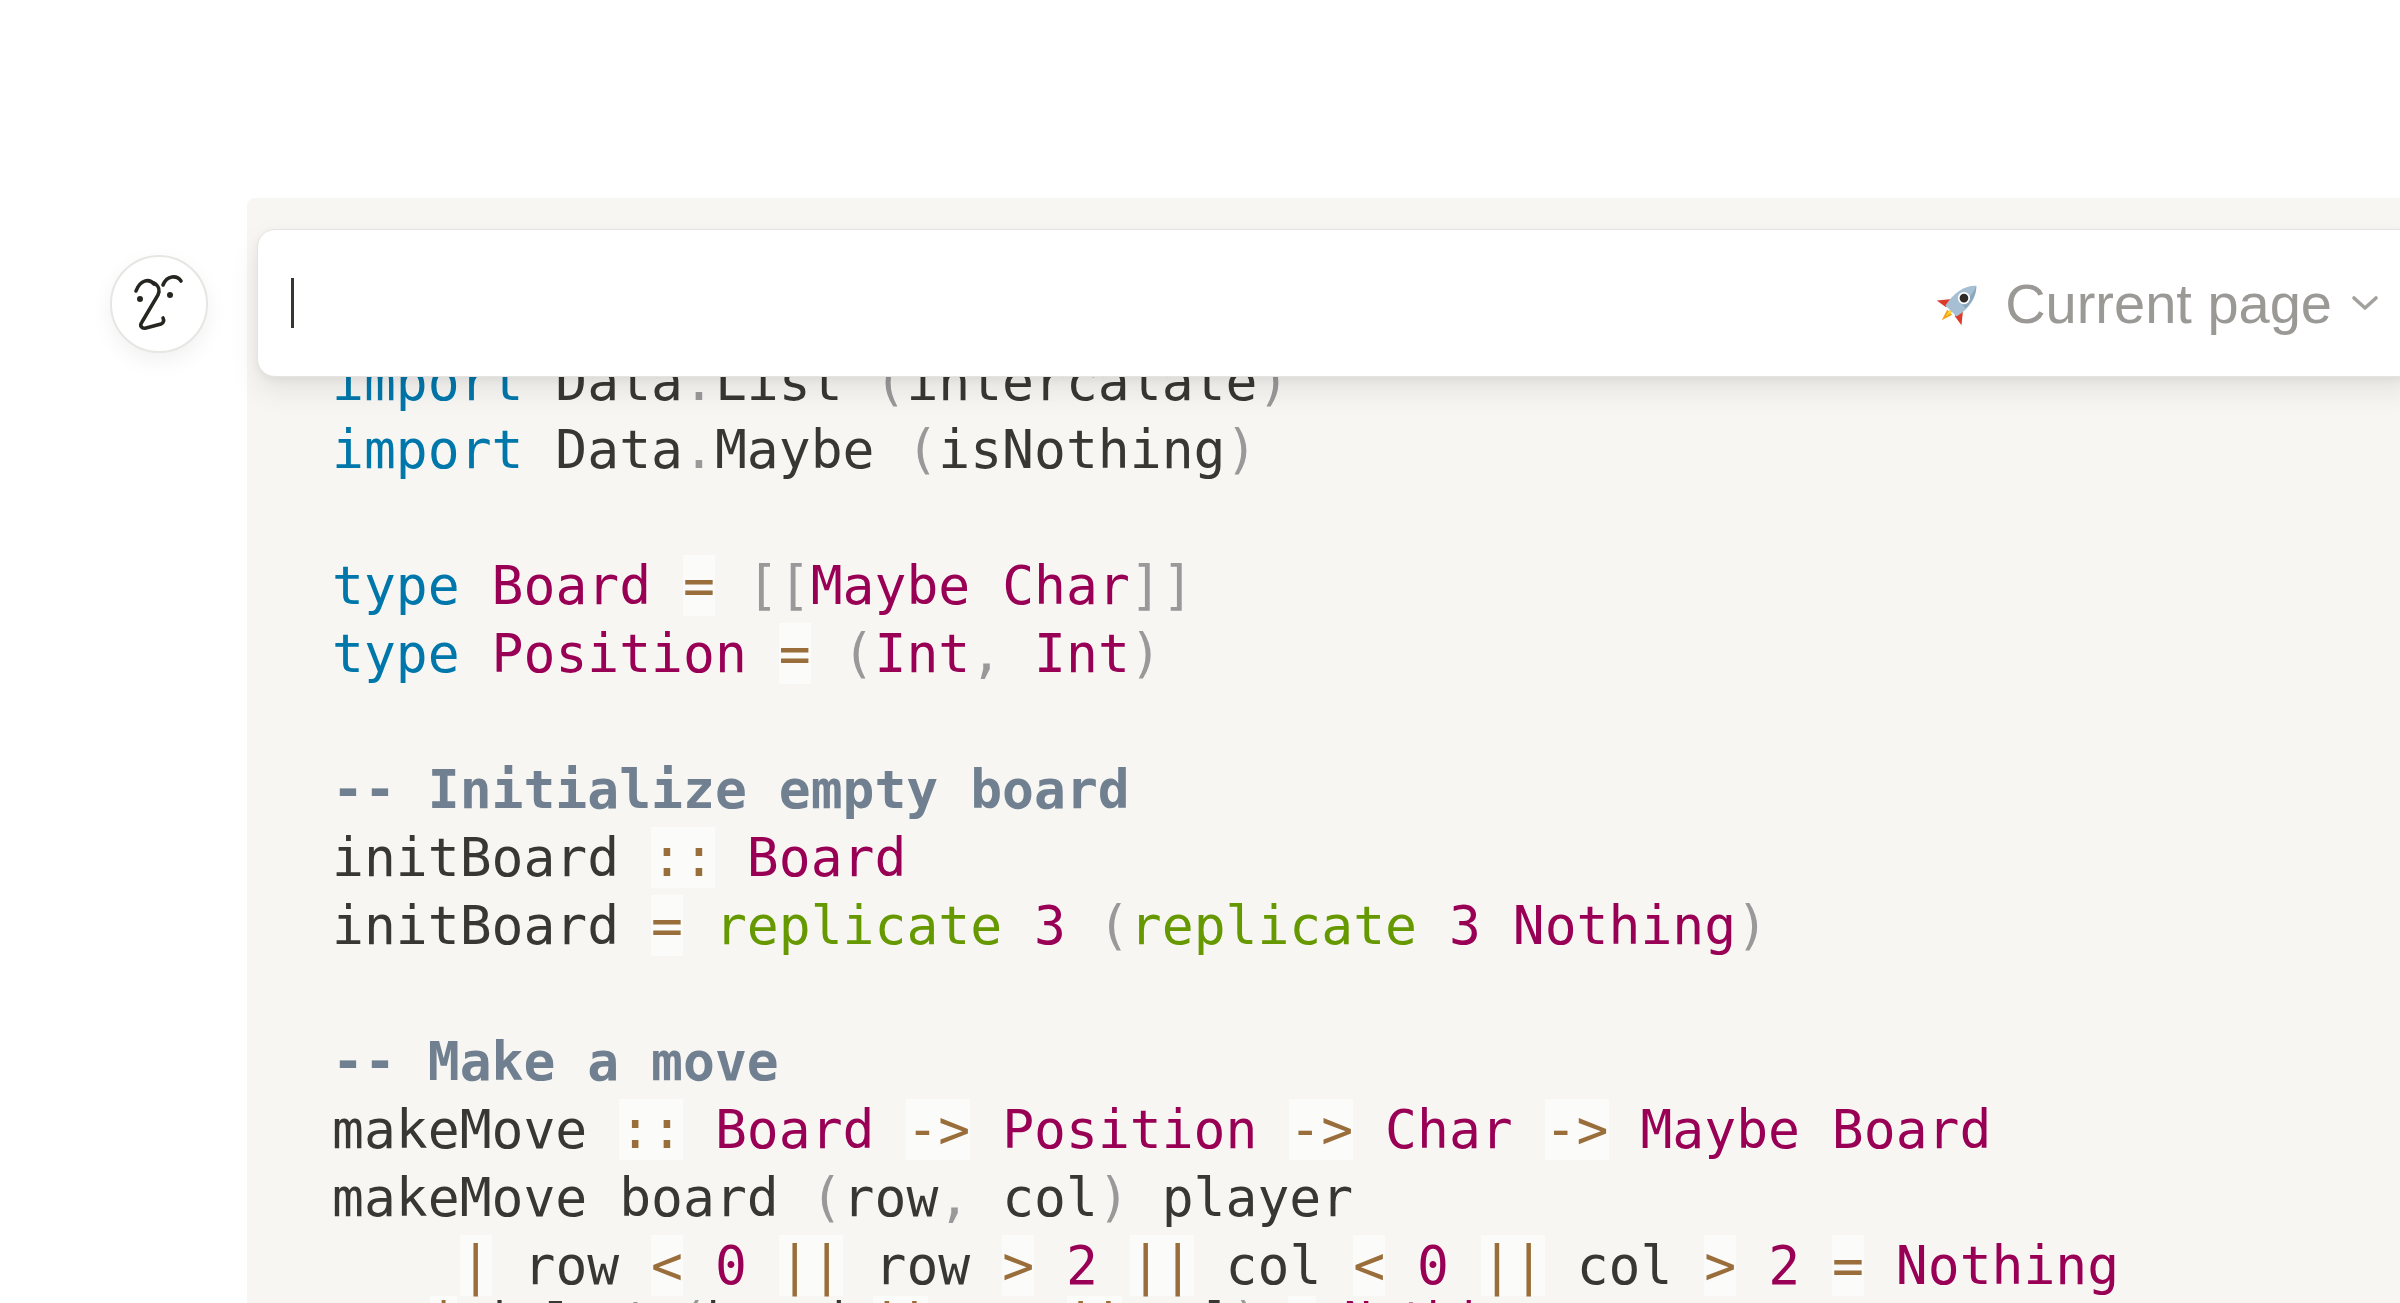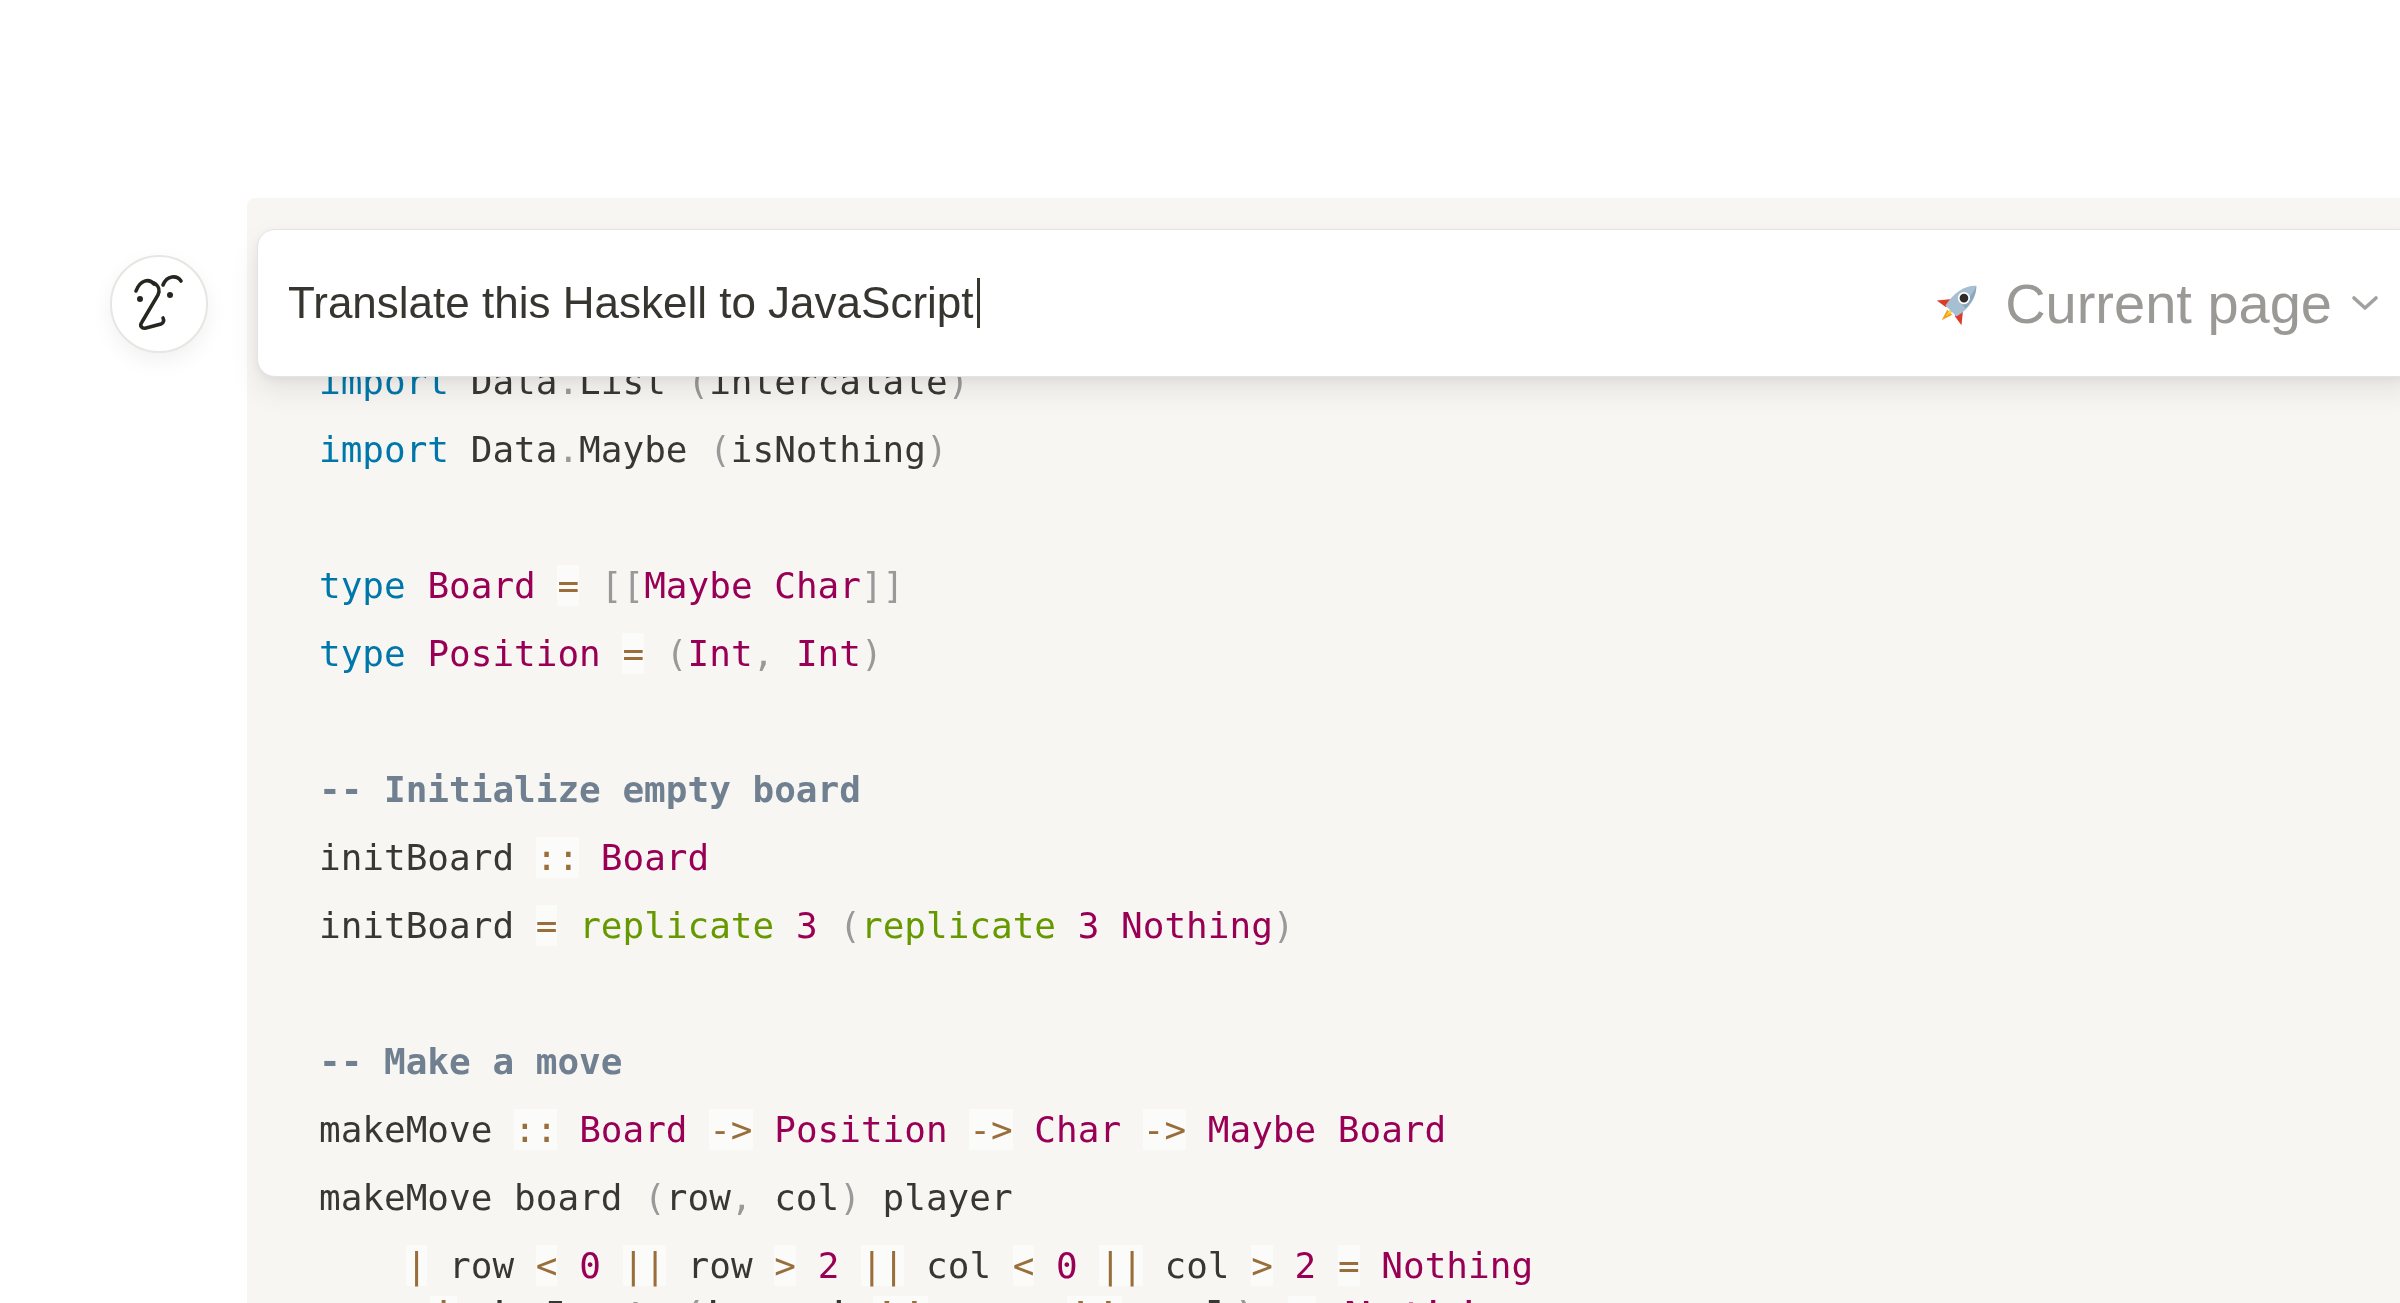--- a/index.html
+++ b/index.html
@@ -11,23 +11,23 @@
   }
 
   
   .code-block{
     position:absolute;left:247px;top:198px;width:2153px;height:1105px;
     background:var(--c-code_bg,#f7f6f3);
     border-radius:8px 0 0 0;
     overflow:hidden;
   }
   .code-lines{
-    position:absolute;left:72px;top:150px;
+    position:absolute;left:85px;top:150px;
     font-family:"DejaVu Sans Mono","Liberation Mono",monospace;
-    font-size:36px;line-height:68px;white-space:pre;
+    font-size:53px;line-height:68px;white-space:pre;
     color:var(--syn-plain,#383733);
   }
   .code-line{height:68px;}
   .code-peek{
     position:absolute;left:72px;top:1098px;height:10px;overflow:hidden;
     font-family:"DejaVu Sans Mono","Liberation Mono",monospace;
     font-size:46px;line-height:46px;white-space:pre;
     color:var(--syn-plain,#383733);
   }
   .tk-keyword{color:var(--syn-keyword,#07a);}
@@ -78,21 +78,20 @@
 </style>
 </head>
 <body>
 
 <div class="code-block">
   <div class="code-lines"><div class="code-line"><span class="tk-keyword">import</span><span class="tk-plain"> Data</span><span class="tk-punctuation">.</span><span class="tk-plain">List </span><span class="tk-punctuation">(</span><span class="tk-plain">intercalate</span><span class="tk-punctuation">)</span></div><div class="code-line"><span class="tk-keyword">import</span><span class="tk-plain"> Data</span><span class="tk-punctuation">.</span><span class="tk-plain">Maybe </span><span class="tk-punctuation">(</span><span class="tk-plain">isNothing</span><span class="tk-punctuation">)</span></div><div class="code-line">&nbsp;</div><div class="code-line"><span class="tk-keyword">type</span><span class="tk-plain"> </span><span class="tk-constant">Board</span><span class="tk-plain"> </span><span class="tk-operator">=</span><span class="tk-plain"> </span><span class="tk-punctuation">[[</span><span class="tk-constant">Maybe Char</span><span class="tk-punctuation">]]</span></div><div class="code-line"><span class="tk-keyword">type</span><span class="tk-plain"> </span><span class="tk-constant">Position</span><span class="tk-plain"> </span><span class="tk-operator">=</span><span class="tk-plain"> </span><span class="tk-punctuation">(</span><span class="tk-constant">Int</span><span class="tk-punctuation">,</span><span class="tk-plain"> </span><span class="tk-constant">Int</span><span class="tk-punctuation">)</span></div><div class="code-line">&nbsp;</div><div class="code-line"><span class="tk-comment">-- Initialize empty board</span></div><div class="code-line"><span class="tk-plain">initBoard </span><span class="tk-operator">::</span><span class="tk-plain"> </span><span class="tk-constant">Board</span></div><div class="code-line"><span class="tk-plain">initBoard </span><span class="tk-operator">=</span><span class="tk-plain"> </span><span class="tk-builtin">replicate</span><span class="tk-plain"> </span><span class="tk-number">3</span><span class="tk-plain"> </span><span class="tk-punctuation">(</span><span class="tk-builtin">replicate</span><span class="tk-plain"> </span><span class="tk-number">3</span><span class="tk-plain"> </span><span class="tk-constant">Nothing</span><span class="tk-punctuation">)</span></div><div class="code-line">&nbsp;</div><div class="code-line"><span class="tk-comment">-- Make a move</span></div><div class="code-line"><span class="tk-plain">makeMove </span><span class="tk-operator">::</span><span class="tk-plain"> </span><span class="tk-constant">Board</span><span class="tk-plain"> </span><span class="tk-operator">-&gt;</span><span class="tk-plain"> </span><span class="tk-constant">Position</span><span class="tk-plain"> </span><span class="tk-operator">-&gt;</span><span class="tk-plain"> </span><span class="tk-constant">Char</span><span class="tk-plain"> </span><span class="tk-operator">-&gt;</span><span class="tk-plain"> </span><span class="tk-constant">Maybe Board</span></div><div class="code-line"><span class="tk-plain">makeMove board </span><span class="tk-punctuation">(</span><span class="tk-plain">row</span><span class="tk-punctuation">,</span><span class="tk-plain"> col</span><span class="tk-punctuation">)</span><span class="tk-plain"> player</span></div><div class="code-line"><span class="tk-plain">    </span><span class="tk-operator">|</span><span class="tk-plain"> row </span><span class="tk-operator">&lt;</span><span class="tk-plain"> </span><span class="tk-number">0</span><span class="tk-plain"> </span><span class="tk-operator">||</span><span class="tk-plain"> row </span><span class="tk-operator">&gt;</span><span class="tk-plain"> </span><span class="tk-number">2</span><span class="tk-plain"> </span><span class="tk-operator">||</span><span class="tk-plain"> col </span><span class="tk-operator">&lt;</span><span class="tk-plain"> </span><span class="tk-number">0</span><span class="tk-plain"> </span><span class="tk-operator">||</span><span class="tk-plain"> col </span><span class="tk-operator">&gt;</span><span class="tk-plain"> </span><span class="tk-number">2</span><span class="tk-plain"> </span><span class="tk-operator">=</span><span class="tk-plain"> </span><span class="tk-constant">Nothing</span></div></div>
   <div class="code-peek"><span class="tk-plain">    </span><span class="tk-operator">|</span><span class="tk-plain"> isJust </span><span class="tk-punctuation">(</span><span class="tk-plain">board </span><span class="tk-operator">!!</span><span class="tk-plain"> row </span><span class="tk-operator">!!</span><span class="tk-plain"> col</span><span class="tk-punctuation">)</span><span class="tk-plain"> </span><span class="tk-operator">=</span><span class="tk-plain"> </span><span class="tk-constant">Nothing</span></div>
 </div>
 
 <div class="ai-bar">
-  <span class="prompt-text">Translate this Haskell to JavaScript</span>
     <span class="caret"></span>
   <span class="bar-spacer"></span>
   <div class="scope-selector">
     <span style="display:flex;">
       <svg width="56" height="56" viewBox="0 0 64 64">
         <g transform="rotate(45 32 32)">
           <path d="M28,47 L32,60 L36,47 Z" fill="#f5a01a"></path>
           <path d="M30,44 L32,54 L34,44 Z" fill="#fdd835"></path>
           <path d="M25,32 L12,48 L25,46 Z" fill="#dd3b2a"></path>
           <path d="M39,32 L52,48 L39,46 Z" fill="#dd3b2a"></path>

